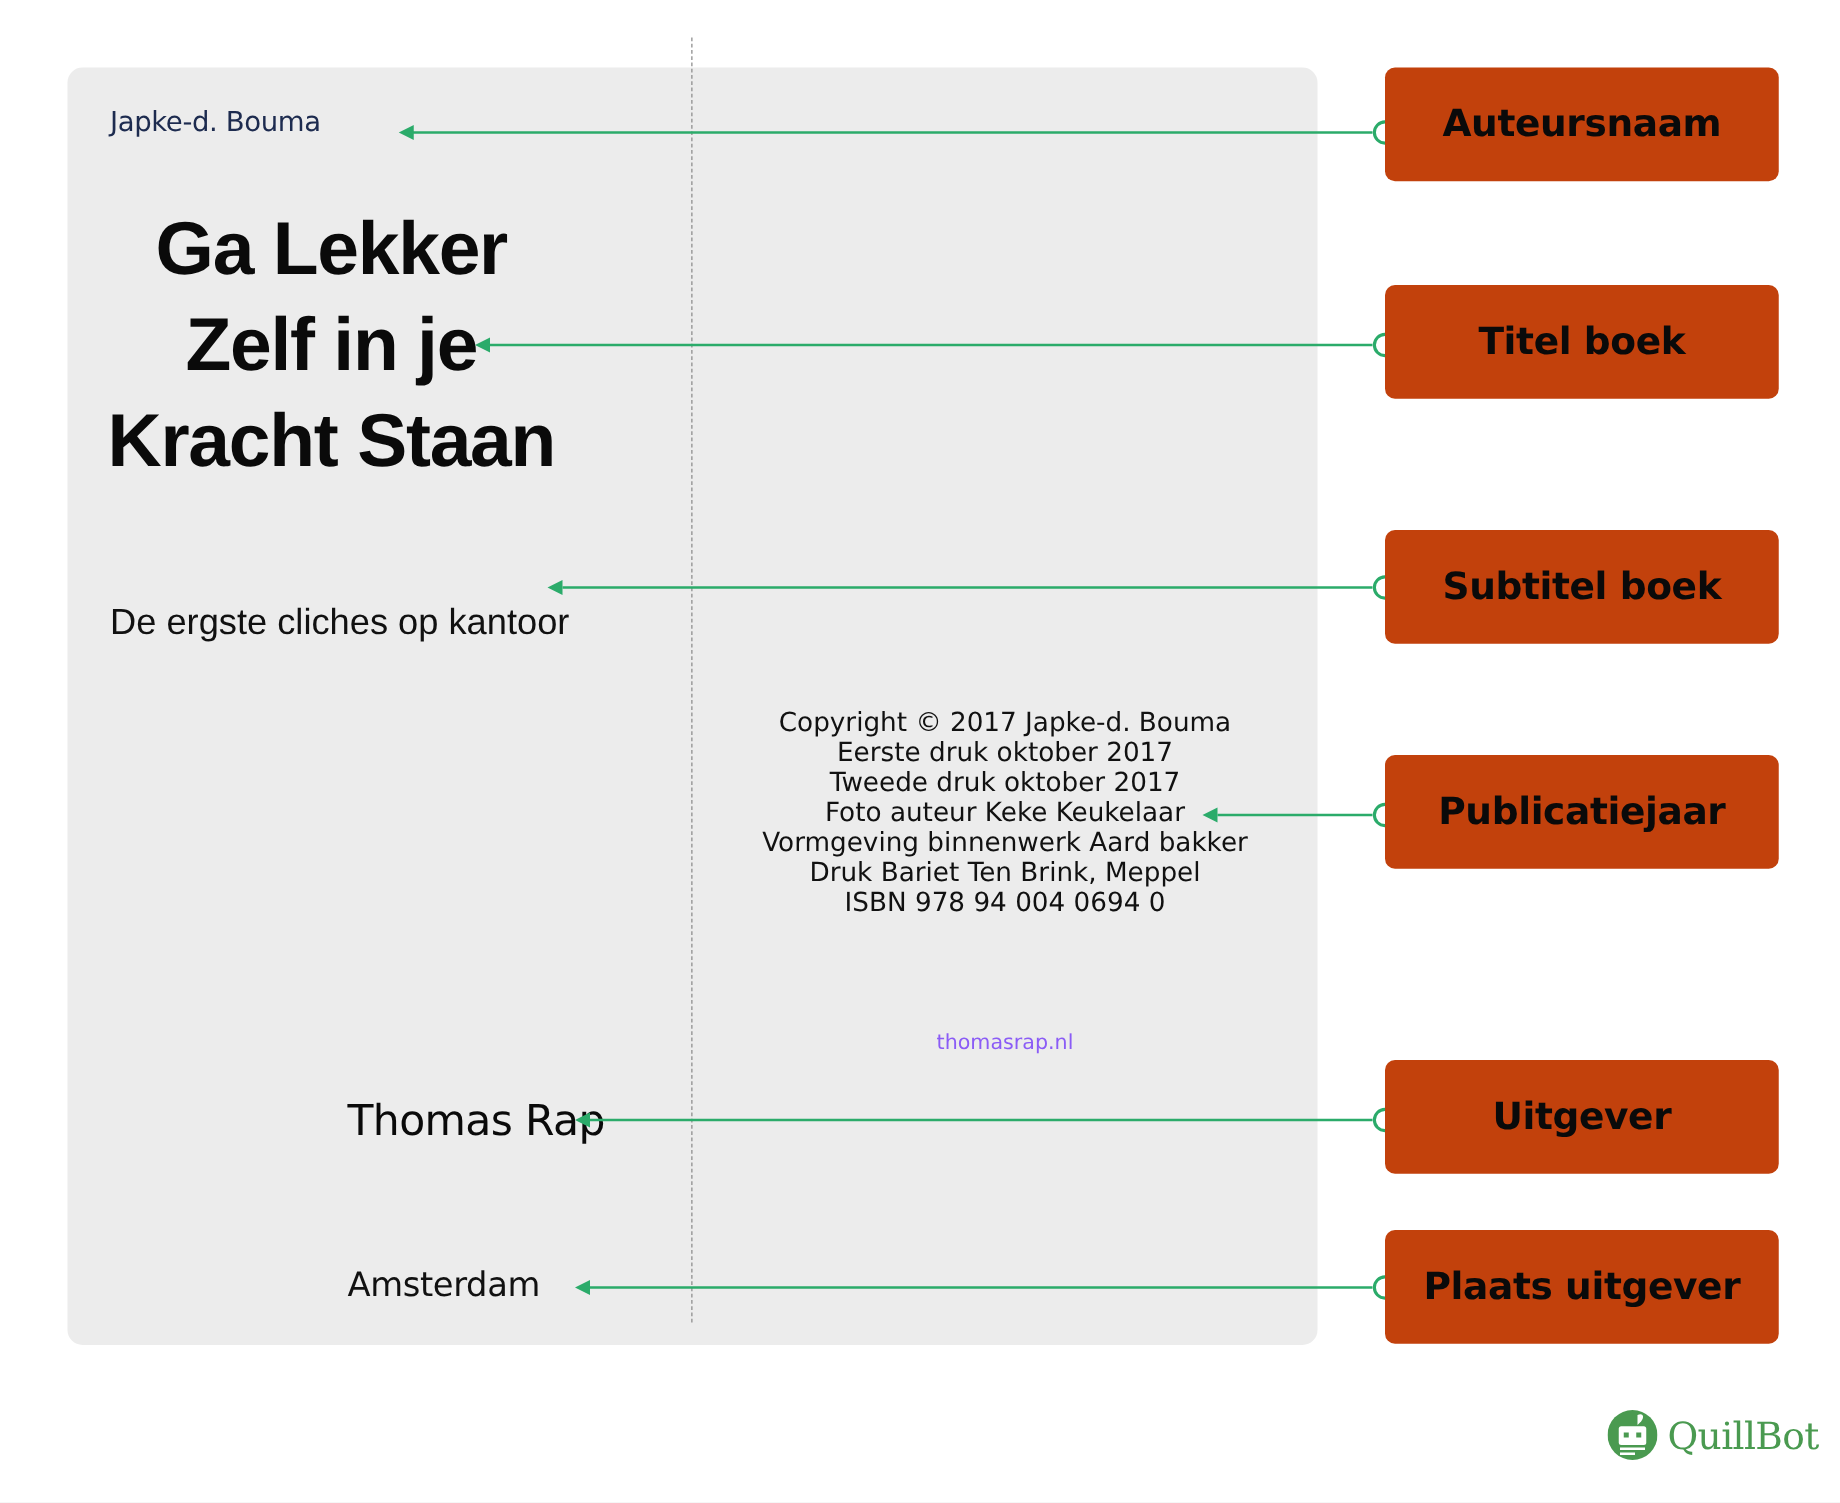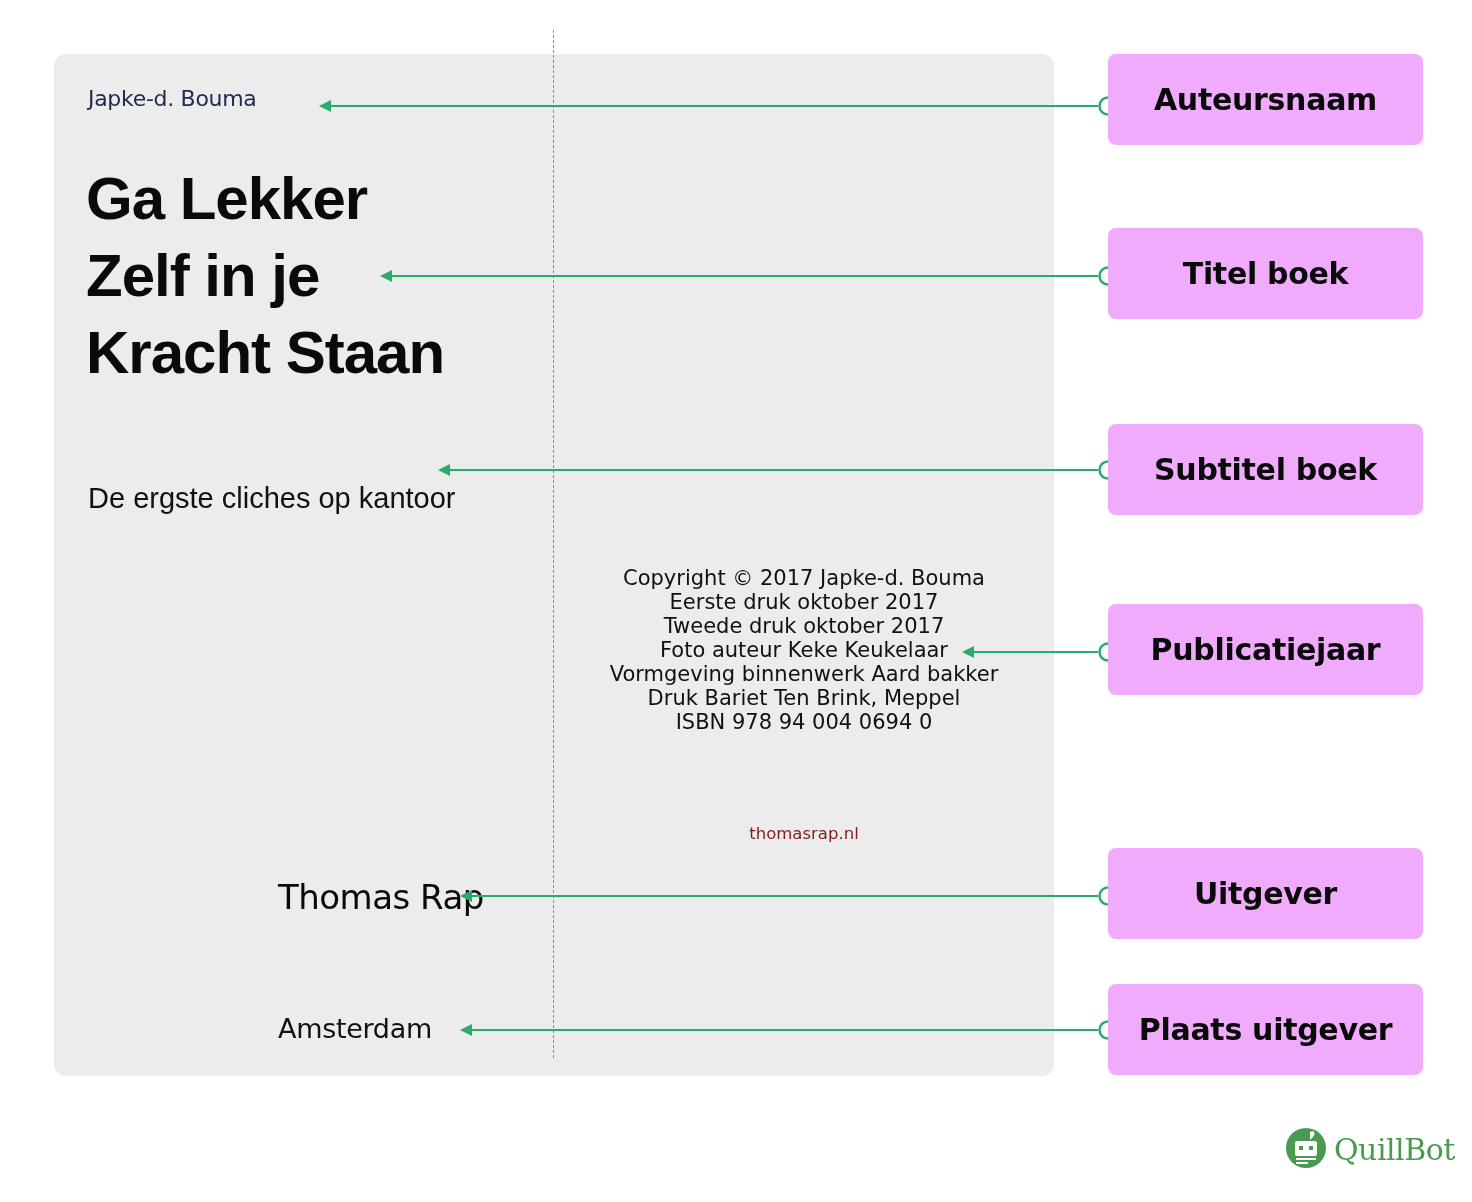--- a/index.html
+++ b/index.html
@@ -1,27 +1,27 @@
 <!DOCTYPE html>
 <html><head>
 <meta charset="utf-8">
 <style>
   * { box-sizing: border-box; margin: 0; padding: 0; }
   body { width: 1472px; height: 1202px; background: #ffffff; position: relative; overflow: hidden; font-family: "DejaVu Sans", sans-serif; }
   .page { position: absolute; left: 54px; top: 54px; width: 1000px; height: 1022px; background: #ececec; border-radius: 12px; }
   .fold { position: absolute; left: 553px; top: 30px; height: 1028px; border-left: 1.5px dashed #8a8a8a; }
   .txt { position: absolute; white-space: nowrap; }
   .author { left: 88px; top: 86px; font-size: 22px; font-weight: normal; color: #1d2b4f; font-family: "DejaVu Sans", sans-serif; letter-spacing: -0.3px; }
-  .title { left: 86px; top: 160px; font-size: 60px; font-weight: bold; color: #0a0a0a; font-family: "Liberation Sans", sans-serif; line-height: 77px; letter-spacing: -1px; }
+  .title { left: 86px; top: 160px; font-size: 60px; font-weight: bold; color: #0a0a0a; font-family: "Liberation Sans", sans-serif; line-height: 77px; letter-spacing: -1px; text-align: center; }
   .subtitle { left: 88px; top: 454px; font-size: 29px; color: #111; font-family: "Liberation Sans", sans-serif; margin-top: 28px; }
   .colophon { left: 604px; top: 566px; width: 400px; text-align: center; font-size: 21px; color: #111; line-height: 24px; font-family: "DejaVu Sans", sans-serif; }
-  .site { left: 604px; top: 824px; width: 400px; text-align: center; font-size: 16.5px; color: #7f1d1d; font-family: "DejaVu Sans", sans-serif; }
+  .site { left: 604px; top: 824px; width: 400px; text-align: center; font-size: 16.5px; color: #8b5cf6; font-family: "DejaVu Sans", sans-serif; }
   .publisher { left: 278px; top: 877px; font-size: 34px; font-weight: normal; color: #0a0a0a; font-family: "DejaVu Sans", sans-serif; letter-spacing: -0.5px; }
   .place { left: 278px; top: 1013px; font-size: 27px; color: #111; font-family: "DejaVu Sans", sans-serif; letter-spacing: -0.3px; }
-  .label-box { position: absolute; left: 1108px; width: 315px; height: 91px; background: #f0abfc; border-radius: 8px; display: flex; align-items: center; justify-content: center; font-size: 30px; font-weight: bold; color: #0a0a0a; font-family: "DejaVu Sans", sans-serif; letter-spacing: -0.3px; }
+  .label-box { position: absolute; left: 1108px; width: 315px; height: 91px; background: #c2410c; border-radius: 8px; display: flex; align-items: center; justify-content: center; font-size: 30px; font-weight: bold; color: #0a0a0a; font-family: "DejaVu Sans", sans-serif; letter-spacing: -0.3px; }
   svg.connectors { position: absolute; left: 0; top: 0; }
   .logo { position: absolute; left: 1286px; top: 1128px; display: flex; align-items: center; }
   .logo-text { font-family: "DejaVu Serif", serif; font-size: 30px; color: #4a9a50; margin-left: 8px; letter-spacing: -0.5px; }
 </style>
 </head>
 <body>
 
 <div class="page"></div>
 <div class="fold"></div>
 

